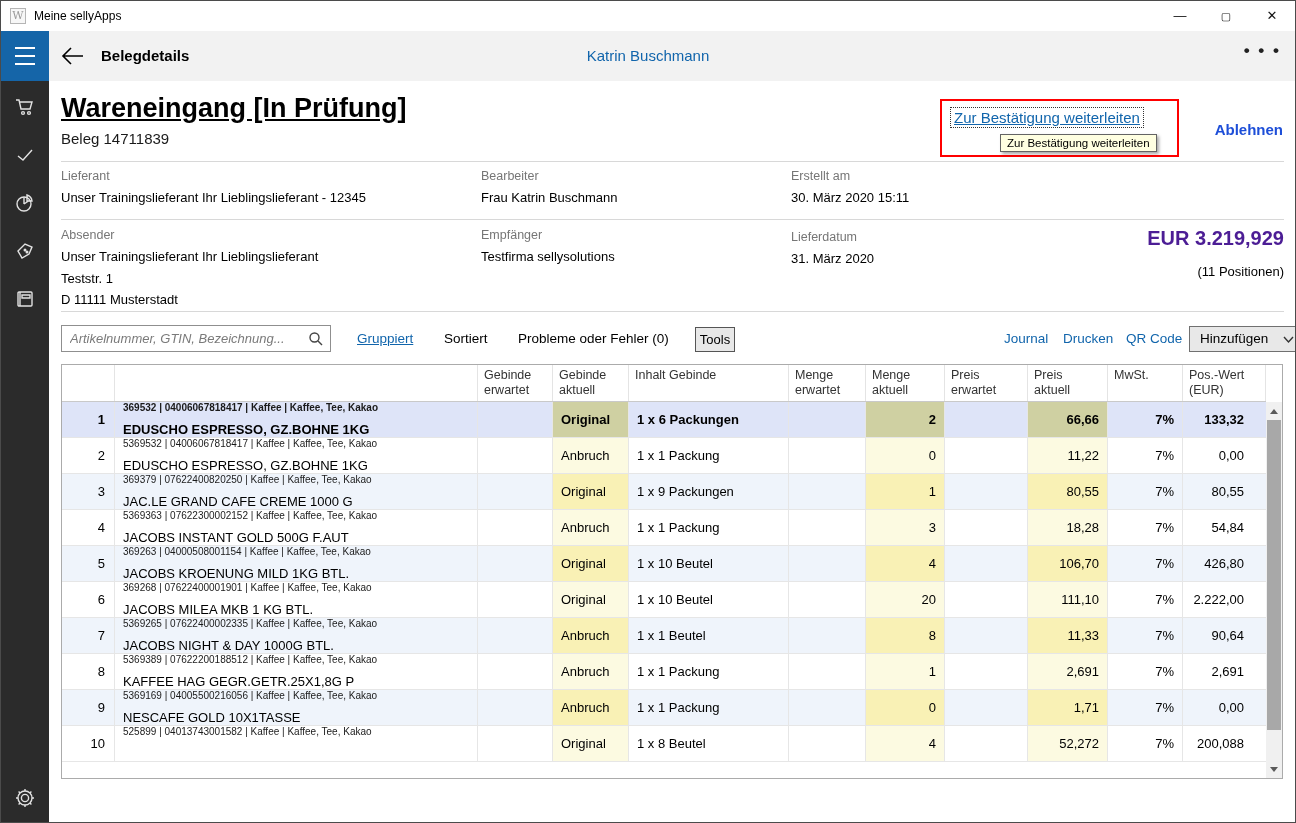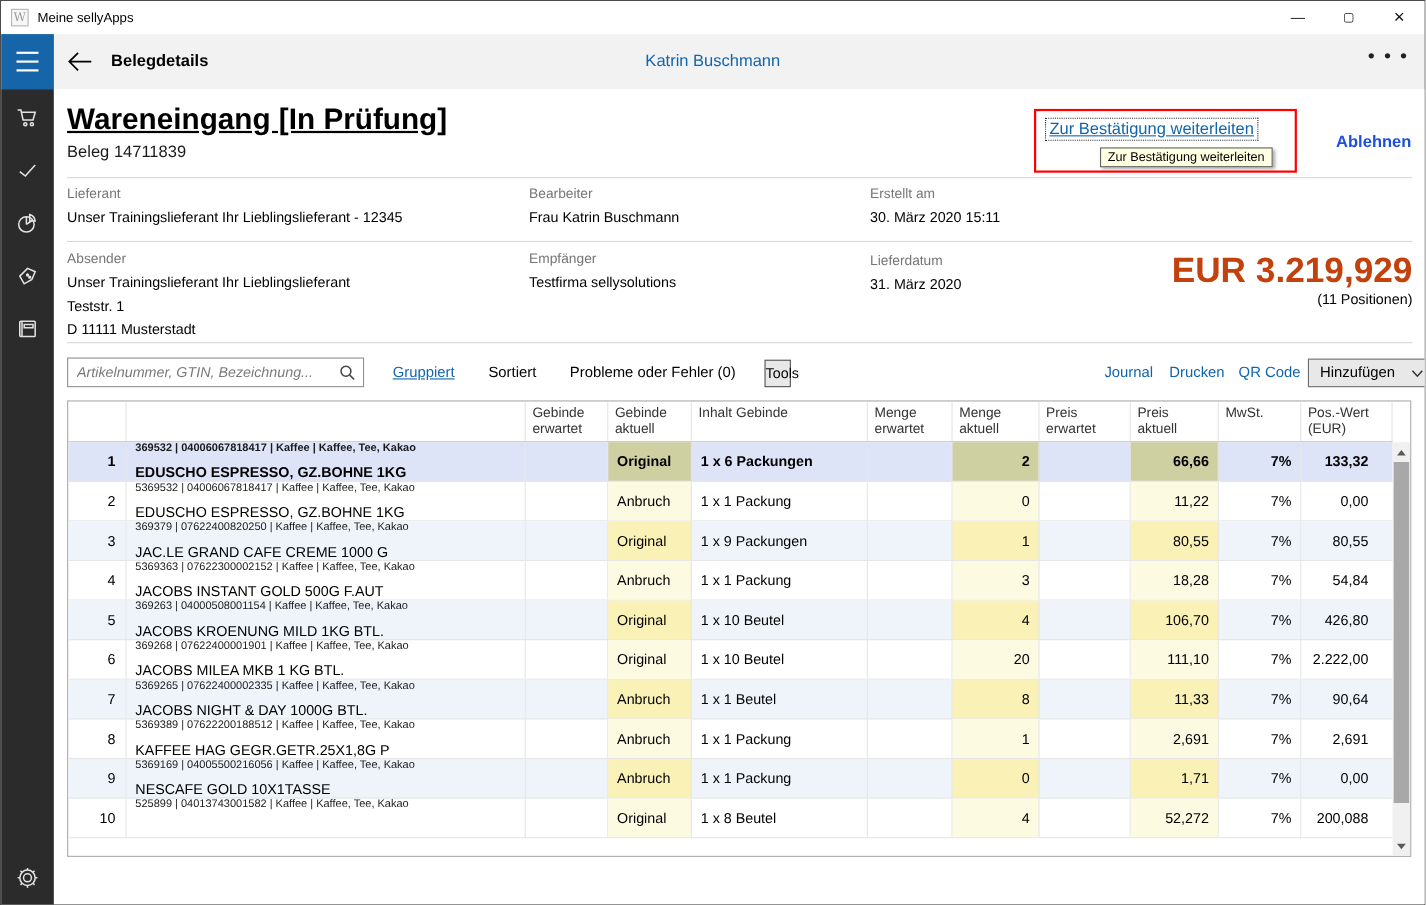--- a/index.html
+++ b/index.html
@@ -40,33 +40,33 @@
              color:#000; padding:2px 6px; white-space:nowrap; box-shadow:2px 2px 3px rgba(0,0,0,0.35); }
   .reject-link { position:absolute; right:14px; top:40px; font-size:15px; color:#1d4ed8;font-weight:bold; }
 
   .hr { position:absolute; left:12px; right:13px; height:1px; background:#d8d8d8; }
   .hr1 { top:80px; } .hr2 { top:138px; } .hr3 { top:230px; }
 
   .f-label { position:absolute; font-size:12.5px; color:#767676; }
   .f-value { position:absolute; font-size:13px; color:#000; }
   .col1 { left:12px; } .col2 { left:432px; } .col3 { left:742px; }
 
-  .total { position:absolute; right:13px; top:146px; font-size:32px; font-weight:bold; color:#c2410c; }
+  .total { position:absolute; right:13px; top:146px; font-size:20px; font-weight:bold; color:#4c1d95; }
   .positions { position:absolute; right:13px; top:183px; font-size:13px; color:#000; }
 
   
   .searchbox { position:absolute; left:12px; top:244px; width:270px; height:27px; border:1px solid #8f8f8f; background:#fff; }
   .searchbox input { width:100%; height:100%; border:0; outline:none; font-style:italic; font-size:13px; color:#555;
                      padding:0 28px 0 8px; font-family:"Liberation Sans", sans-serif; background:transparent; }
   .searchbox input::placeholder { color:#7a7a7a; font-style:italic; }
   .search-ic { position:absolute; right:6px; top:5px; }
   .tb-link { position:absolute; top:250px; font-size:13.5px; }
   .lnk-blue { color:#1165AC; } .lnk-underline { text-decoration:underline; }
   .lnk-plain { color:#000; }
-  .tools-btn { position:absolute; left:646px; top:246px; width:24px; height:25px; background:#e8e8e8; border:1px solid #555;
+  .tools-btn { position:absolute; left:646px; top:246px; width:40px; height:25px; background:#e8e8e8; border:1px solid #555;
                font-size:13px; text-align:center; line-height:23px; color:#000; }
   .add-btn { position:absolute; left:1140px; top:245px; width:114px; height:26px; background:#e8e8e8; border:1px solid #707070;
              font-size:13.5px; color:#000; line-height:24px; padding-left:10px; }
   .add-btn svg { position:absolute; right:8px; top:9px; }
 
   
   .table { position:absolute; left:12px; top:283px; width:1222px; height:415px; border:1px solid #ababab; overflow:hidden; background:#fff; }
   .grid { display:grid; grid-template-columns:53px 363px 75px 76px 160px 77px 79px 83px 80px 75px auto; width:1204px; }
   .thead { height:37px; border-bottom:1px solid #c9c9c9; }
   .th { font-size:12.5px; color:#333; padding:3px 6px; line-height:1.2; border-right:1px solid #e4e4e4; display:flex; align-items:flex-start; }

